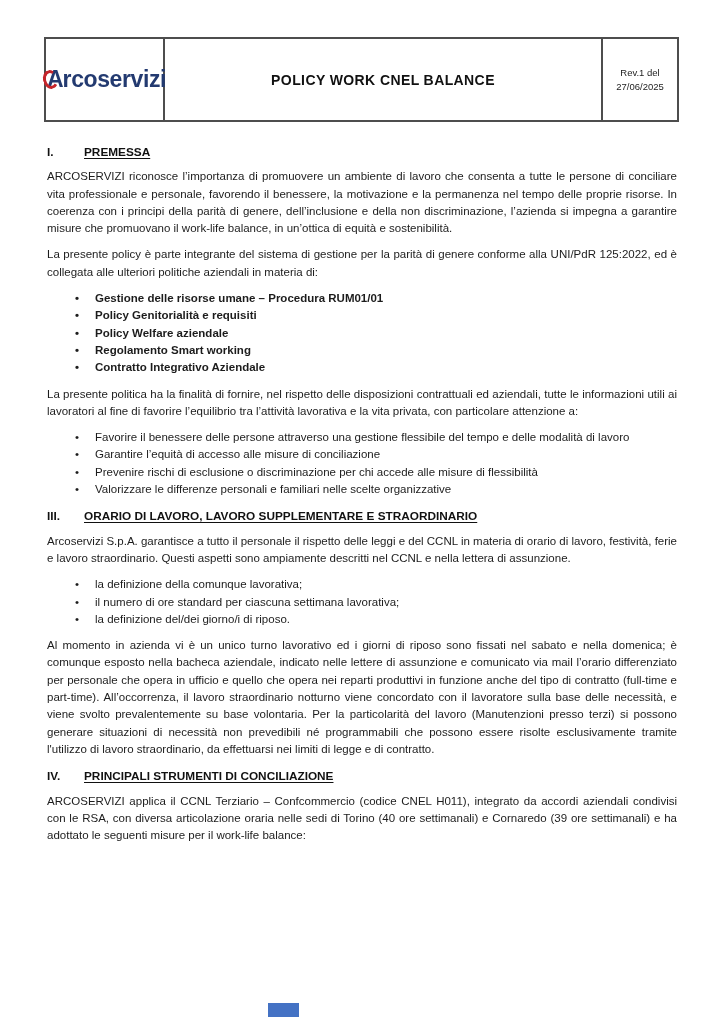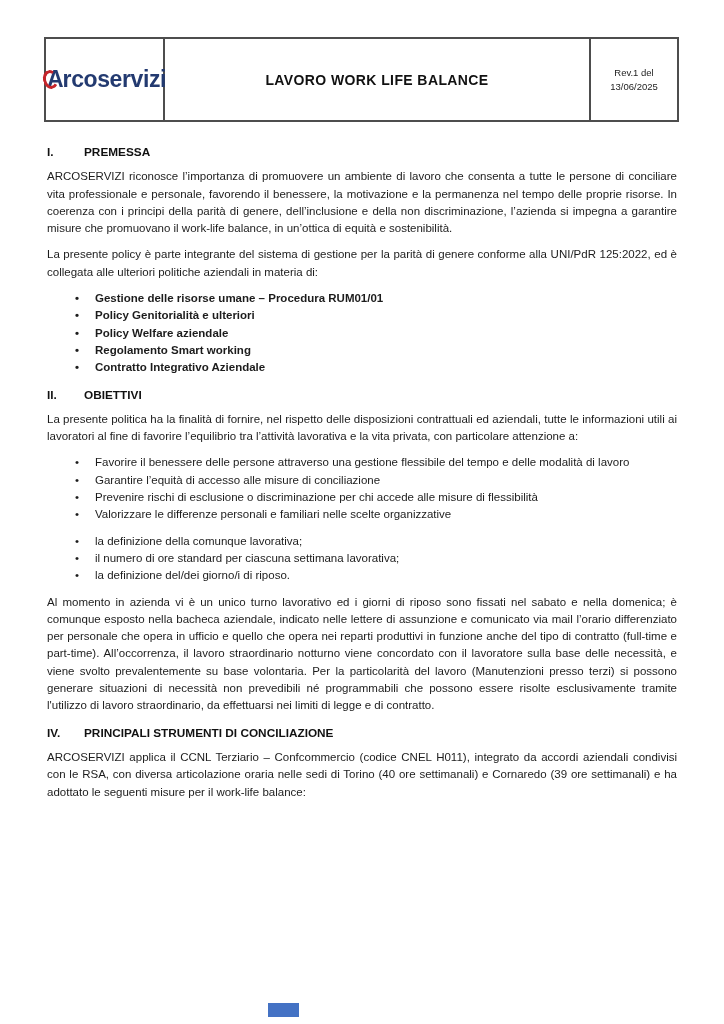--- a/index.html
+++ b/index.html
@@ -33,21 +33,21 @@
   .cell-title {
     flex: 1;
     border-right: 2px solid var(--border, #4d4d4d);
     display: flex; align-items: center; justify-content: center;
   }
   .doc-title {
     font-size: 14px; font-weight: bold; letter-spacing: 0.4px;
     color: #111;
   }
   .cell-rev {
-    width: 86px;
+    width: 74px;
     display: flex; flex-direction: column;
     align-items: center; justify-content: center;
     font-size: 9.5px; line-height: 1.4; color: #1c1c1c;
     text-align: center;
   }
 
   
   .logo { display: flex; align-items: baseline; position: relative; padding-left: 4px; }
   .logo-a-wrap { position: relative; display: inline-block; }
   .logo-a {
@@ -74,21 +74,21 @@
     font-size: 11.5px; line-height: 17.3px;
   }
   .sec-heading {
     display: flex;
     margin: 10px 0 7px 0;
     font-weight: bold; font-size: 11.8px;
     color: #111;
   }
   .doc-section:first-child .sec-heading { margin-top: 0; }
   .sec-num { width: 37px; flex: 0 0 37px; }
-  .sec-title { text-underline-offset: 2px; }
+  .sec-title { text-decoration: underline; text-underline-offset: 2px; }
 
   .para { margin: 0 0 9px 0; text-align: justify; }
   .para .lead { font-weight: normal; }
 
   ul.bullets { list-style: none; margin: 0 0 9px 0; padding: 0; }
   ul.bullets li { display: flex; line-height: 17.3px; }
   ul.bullets .bullet-dot { flex: 0 0 20px; margin-left: 28px; }
   ul.bullets.bold { font-weight: bold; }
   .bullet-text { flex: 1; }
 
@@ -109,64 +109,60 @@
     <div class="cell-logo">
       <div class="logo">
         <span class="logo-a-wrap">
           <span class="logo-swoosh"></span>
           <span class="logo-a">A</span>
         </span>
         <span class="logo-text">rcoservizi</span>
       </div>
     </div>
     <div class="cell-title">
-      <div class="doc-title">LAVORO WORK LIFE BALANCE</div>
+      <div class="doc-title">POLICY WORK CNEL BALANCE</div>
     </div>
     <div class="cell-rev">
       <span>Rev.1 del</span>
-      <span>13/06/2025</span>
+      <span>27/06/2025</span>
     </div>
   </div>
 
   <div class="content">
       <section class="doc-section">
         <div class="sec-heading">
           <span class="sec-num">I.</span>
           <span class="sec-title">PREMESSA</span>
         </div>
         <p class="para"><span class="lead">ARCOSERVIZI</span> riconosce l’importanza di promuovere un ambiente di lavoro che consenta a tutte le persone di conciliare vita professionale e personale, favorendo il benessere, la motivazione e la permanenza nel tempo delle proprie risorse. In coerenza con i principi della parità di genere, dell’inclusione e della non discriminazione, l’azienda si impegna a garantire misure che promuovano il work-life balance, in un’ottica di equità e sostenibilità.</p>
         <p class="para">La presente policy è parte integrante del sistema di gestione per la parità di genere conforme alla UNI/PdR 125:2022, ed è collegata alle ulteriori politiche aziendali in materia di:</p>
         <ul class="bullets bold">
           <li class="bullet-item">
             <span class="bullet-dot">•</span>
             <span class="bullet-text">Gestione delle risorse umane – Procedura RUM01/01</span>
           </li>
           <li class="bullet-item">
             <span class="bullet-dot">•</span>
-            <span class="bullet-text">Policy Genitorialità e ulteriori</span>
+            <span class="bullet-text">Policy Genitorialità e requisiti</span>
           </li>
           <li class="bullet-item">
             <span class="bullet-dot">•</span>
             <span class="bullet-text">Policy Welfare aziendale</span>
           </li>
           <li class="bullet-item">
             <span class="bullet-dot">•</span>
             <span class="bullet-text">Regolamento Smart working</span>
           </li>
           <li class="bullet-item">
             <span class="bullet-dot">•</span>
             <span class="bullet-text">Contratto Integrativo Aziendale</span>
           </li>
         </ul>
       </section>
       <section class="doc-section">
-        <div class="sec-heading">
-          <span class="sec-num">II.</span>
-          <span class="sec-title">OBIETTIVI</span>
-        </div>
         <p class="para">La presente politica ha la finalità di fornire, nel rispetto delle disposizioni contrattuali ed aziendali, tutte le informazioni utili ai lavoratori al fine di favorire l’equilibrio tra l’attività lavorativa e la vita privata, con particolare attenzione a:</p>
         <ul class="bullets">
           <li class="bullet-item">
             <span class="bullet-dot">•</span>
             <span class="bullet-text">Favorire il benessere delle persone attraverso una gestione flessibile del tempo e delle modalità di lavoro</span>
           </li>
           <li class="bullet-item">
             <span class="bullet-dot">•</span>
             <span class="bullet-text">Garantire l’equità di accesso alle misure di conciliazione</span>
           </li>
@@ -174,20 +170,25 @@
             <span class="bullet-dot">•</span>
             <span class="bullet-text">Prevenire rischi di esclusione o discriminazione per chi accede alle misure di flessibilità</span>
           </li>
           <li class="bullet-item">
             <span class="bullet-dot">•</span>
             <span class="bullet-text">Valorizzare le differenze personali e familiari nelle scelte organizzative</span>
           </li>
         </ul>
       </section>
       <section class="doc-section">
+        <div class="sec-heading">
+          <span class="sec-num">III.</span>
+          <span class="sec-title">ORARIO DI LAVORO, LAVORO SUPPLEMENTARE E STRAORDINARIO</span>
+        </div>
+        <p class="para">Arcoservizi S.p.A. garantisce a tutto il personale il rispetto delle leggi e del CCNL in materia di orario di lavoro, festività, ferie e lavoro straordinario. Questi aspetti sono ampiamente descritti nel CCNL e nella lettera di assunzione.</p>
         <ul class="bullets">
           <li class="bullet-item">
             <span class="bullet-dot">•</span>
             <span class="bullet-text">la definizione della comunque lavorativa;</span>
           </li>
           <li class="bullet-item">
             <span class="bullet-dot">•</span>
             <span class="bullet-text">il numero di ore standard per ciascuna settimana lavorativa;</span>
           </li>
           <li class="bullet-item">

